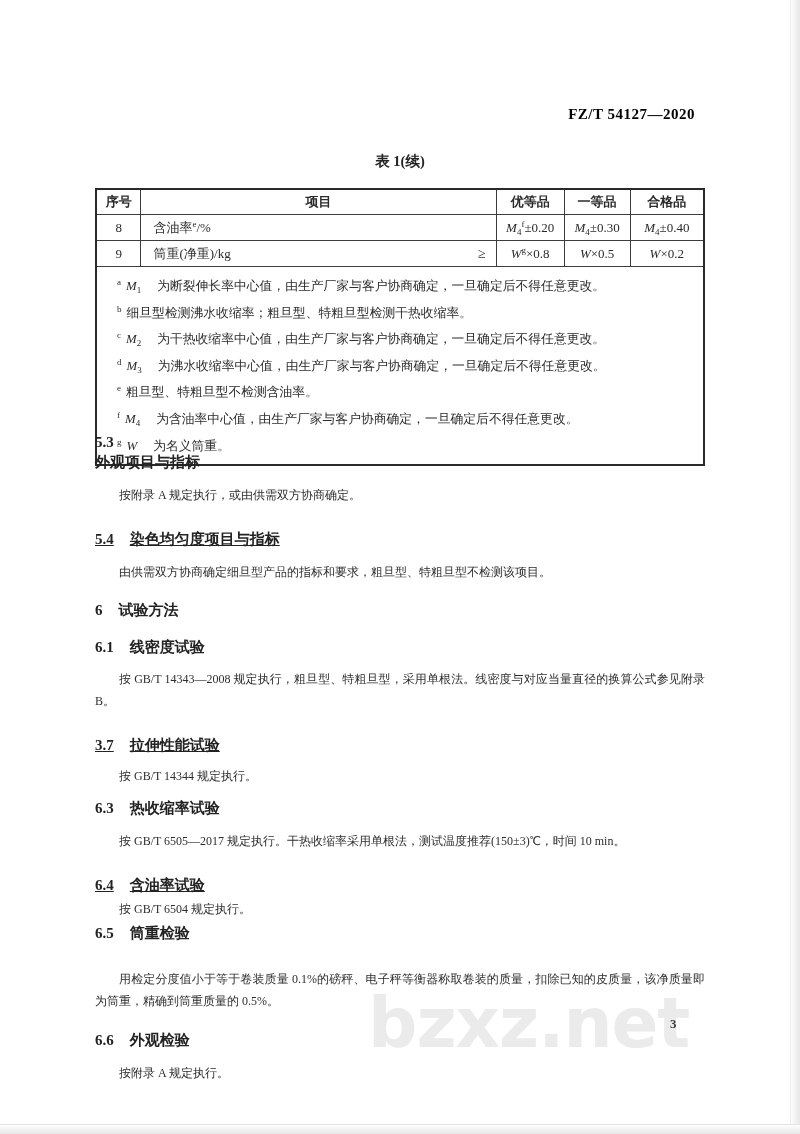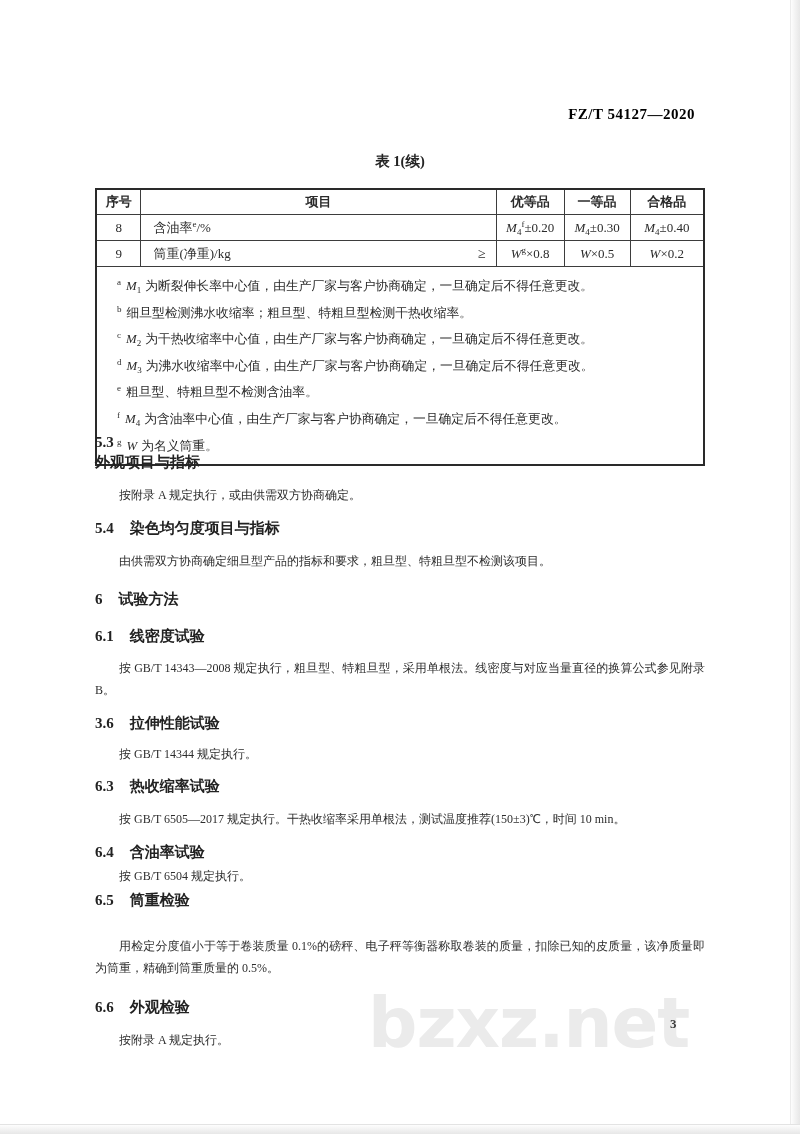--- a/index.html
+++ b/index.html
@@ -53,36 +53,36 @@
   .var { font-style: italic; font-family: "Liberation Serif", serif; }
   sub.vsub { font-size: 9px; vertical-align: -3px; }
   sup.vsup { font-size: 9px; vertical-align: 5px; }
 
   td.fn-cell {
     text-align: left; padding: 6px 14px 5px 20px;
     font-size: 12.8px; line-height: 18.6px; color: #2b2b2b;
   }
   .fn-line { white-space: nowrap; }
   .fn-marker { font-size: 9px; vertical-align: 5px; margin-right: 5px; }
-  .fn-var:not(:empty) ~ .fn-text { margin-left: 4px; }
+  .fn-var:not(:empty) ~ .fn-text { margin-left: 16px; }
 
   .sections {
     position: absolute; left: 95px; top: 424px; width: 610px;
   }
   .sec-h {
     display: flex; align-items: baseline;
     font-weight: bold; font-size: 15px; line-height: 20px; color: #222;
     font-family: "Liberation Sans", sans-serif;
   }
   .sec-h .sec-num { margin-right: 16px; font-family: "Liberation Serif", serif; }
   .sec-p {
     font-size: 12px; line-height: 22px; text-indent: 2em;
     text-align: justify; margin: 0; color: #2d2d2d;
   }
-  .mt8 { margin-top: 8px; flex-direction: column; } .mt12 { margin-top: 12px; } .mt7 { margin-top: 12px; }
+  .mt8 { margin-top: 8px; flex-direction: column; } .mt12 { margin-top: 12px; } .mt7 { margin-top: 23px; text-decoration: underline; }
   .mt17 { margin-top: 17px; } .mt11 { margin-top: 11px; } .mt10 { margin-top: 10px; }
   .mt9 { margin-top: 3px; } .mt13 { margin-top: 25px; } .mt6 { margin-top: 18px; }
 
   .watermark {
     position: absolute; left: 368px; top: 983px; z-index: 1;
     font-family: "DejaVu Sans", sans-serif;
     font-weight: 800; font-size: 69px; letter-spacing: -1px;
     color: #ebebeb; user-select: none;
   }
   .page-num {
@@ -168,21 +168,21 @@
       <span>试验方法</span>
     </div>
 
   <div class="sec-h mt17">
       <span class="sec-num">6.1</span>
       <span>线密度试验</span>
     </div>
   <p class="sec-p mt11">按 GB/T 14343—2008 规定执行，粗旦型、特粗旦型，采用单根法。线密度与对应当量直径的换算公式参见附录 B。</p>
 
   <div class="sec-h mt7">
-      <span class="sec-num">3.6</span>
+      <span class="sec-num">3.7</span>
       <span>拉伸性能试验</span>
     </div>
   <p class="sec-p mt10">按 GB/T 14344 规定执行。</p>
 
   <div class="sec-h mt11">
       <span class="sec-num">6.3</span>
       <span>热收缩率试验</span>
     </div>
   <p class="sec-p mt12">按 GB/T 6505—2017 规定执行。干热收缩率采用单根法，测试温度推荐(150±3)℃，时间 10 min。</p>
 

